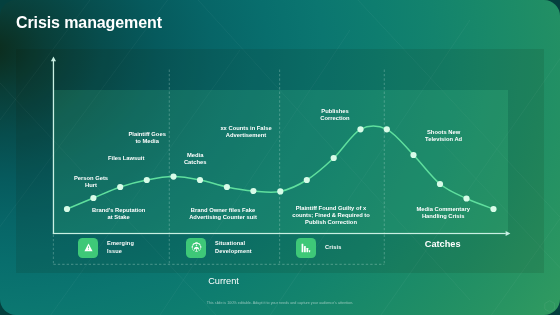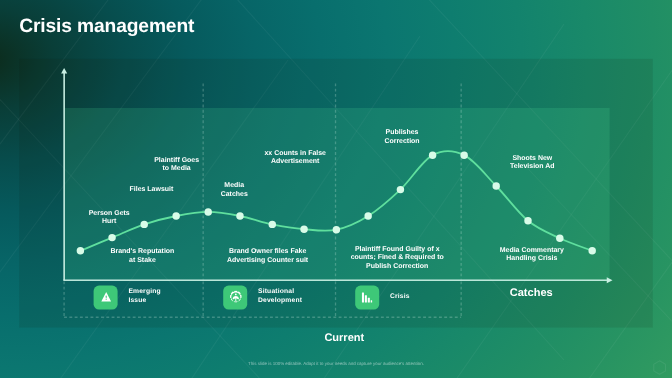--- a/index.html
+++ b/index.html
@@ -14,20 +14,21 @@
       rgb(6,90,93) 25%,
       rgb(7,101,103) 33.3%,
       rgb(8,110,109) 41.7%,
       rgb(11,118,112) 50%,
       rgb(14,125,111) 58.3%,
       rgb(19,131,109) 66.7%,
       rgb(25,137,105) 75%,
       rgb(32,142,101) 83.3%,
       rgb(40,148,98) 91.7%,
       rgb(49,155,96) 100%);
+    border-radius:16px;
   }
   .bgfx{position:absolute;left:0;top:0;width:560px;height:315px;pointer-events:none;}
 
   
   #title{position:absolute;left:16px;top:15.2px;font-size:16px;font-weight:bold;
     color:#ffffff;letter-spacing:-0.1px;line-height:16px;}
 
   
   #panel{position:absolute;left:16px;top:49px;width:528px;height:224px;
     background:rgba(24,24,2,.10);}
@@ -43,22 +44,22 @@
     line-height:7.1px;text-align:center;white-space:pre-line;letter-spacing:0px;
     transform:translateX(-50%);}
 
   
   .stage{position:absolute;display:flex;align-items:center;top:238px;}
   .sicon{width:20px;height:19.5px;border-radius:4.5px;background:#3ec878;
     display:flex;align-items:center;justify-content:center;flex:none;}
   .stxt{margin-left:9px;color:#fff;font-size:5.6px;font-weight:bold;line-height:7.4px;
     white-space:pre-line;letter-spacing:.15px;}
 
-  #current{position:absolute;left:143.5px;top:276.8px;width:160px;text-align:right;
-    color:#fff;font-size:9.2px;line-height:9.2px;font-weight:bold;letter-spacing:0px;}
+  #current{position:absolute;left:143.5px;top:276.8px;width:160px;text-align:center;
+    color:#fff;font-size:9.2px;line-height:9.2px;font-weight:normal;letter-spacing:0px;}
   #target{position:absolute;left:362.7px;top:240.3px;width:160px;text-align:center;
     color:#fff;font-size:9.2px;line-height:9.2px;font-weight:bold;letter-spacing:0px;}
 
   #footer{position:absolute;left:0;top:301px;width:560px;text-align:center;
     color:rgba(255,255,255,.50);font-size:3.7px;letter-spacing:.02px;}
 </style>
 </head>
 <body>
 
 <div id="slide">

